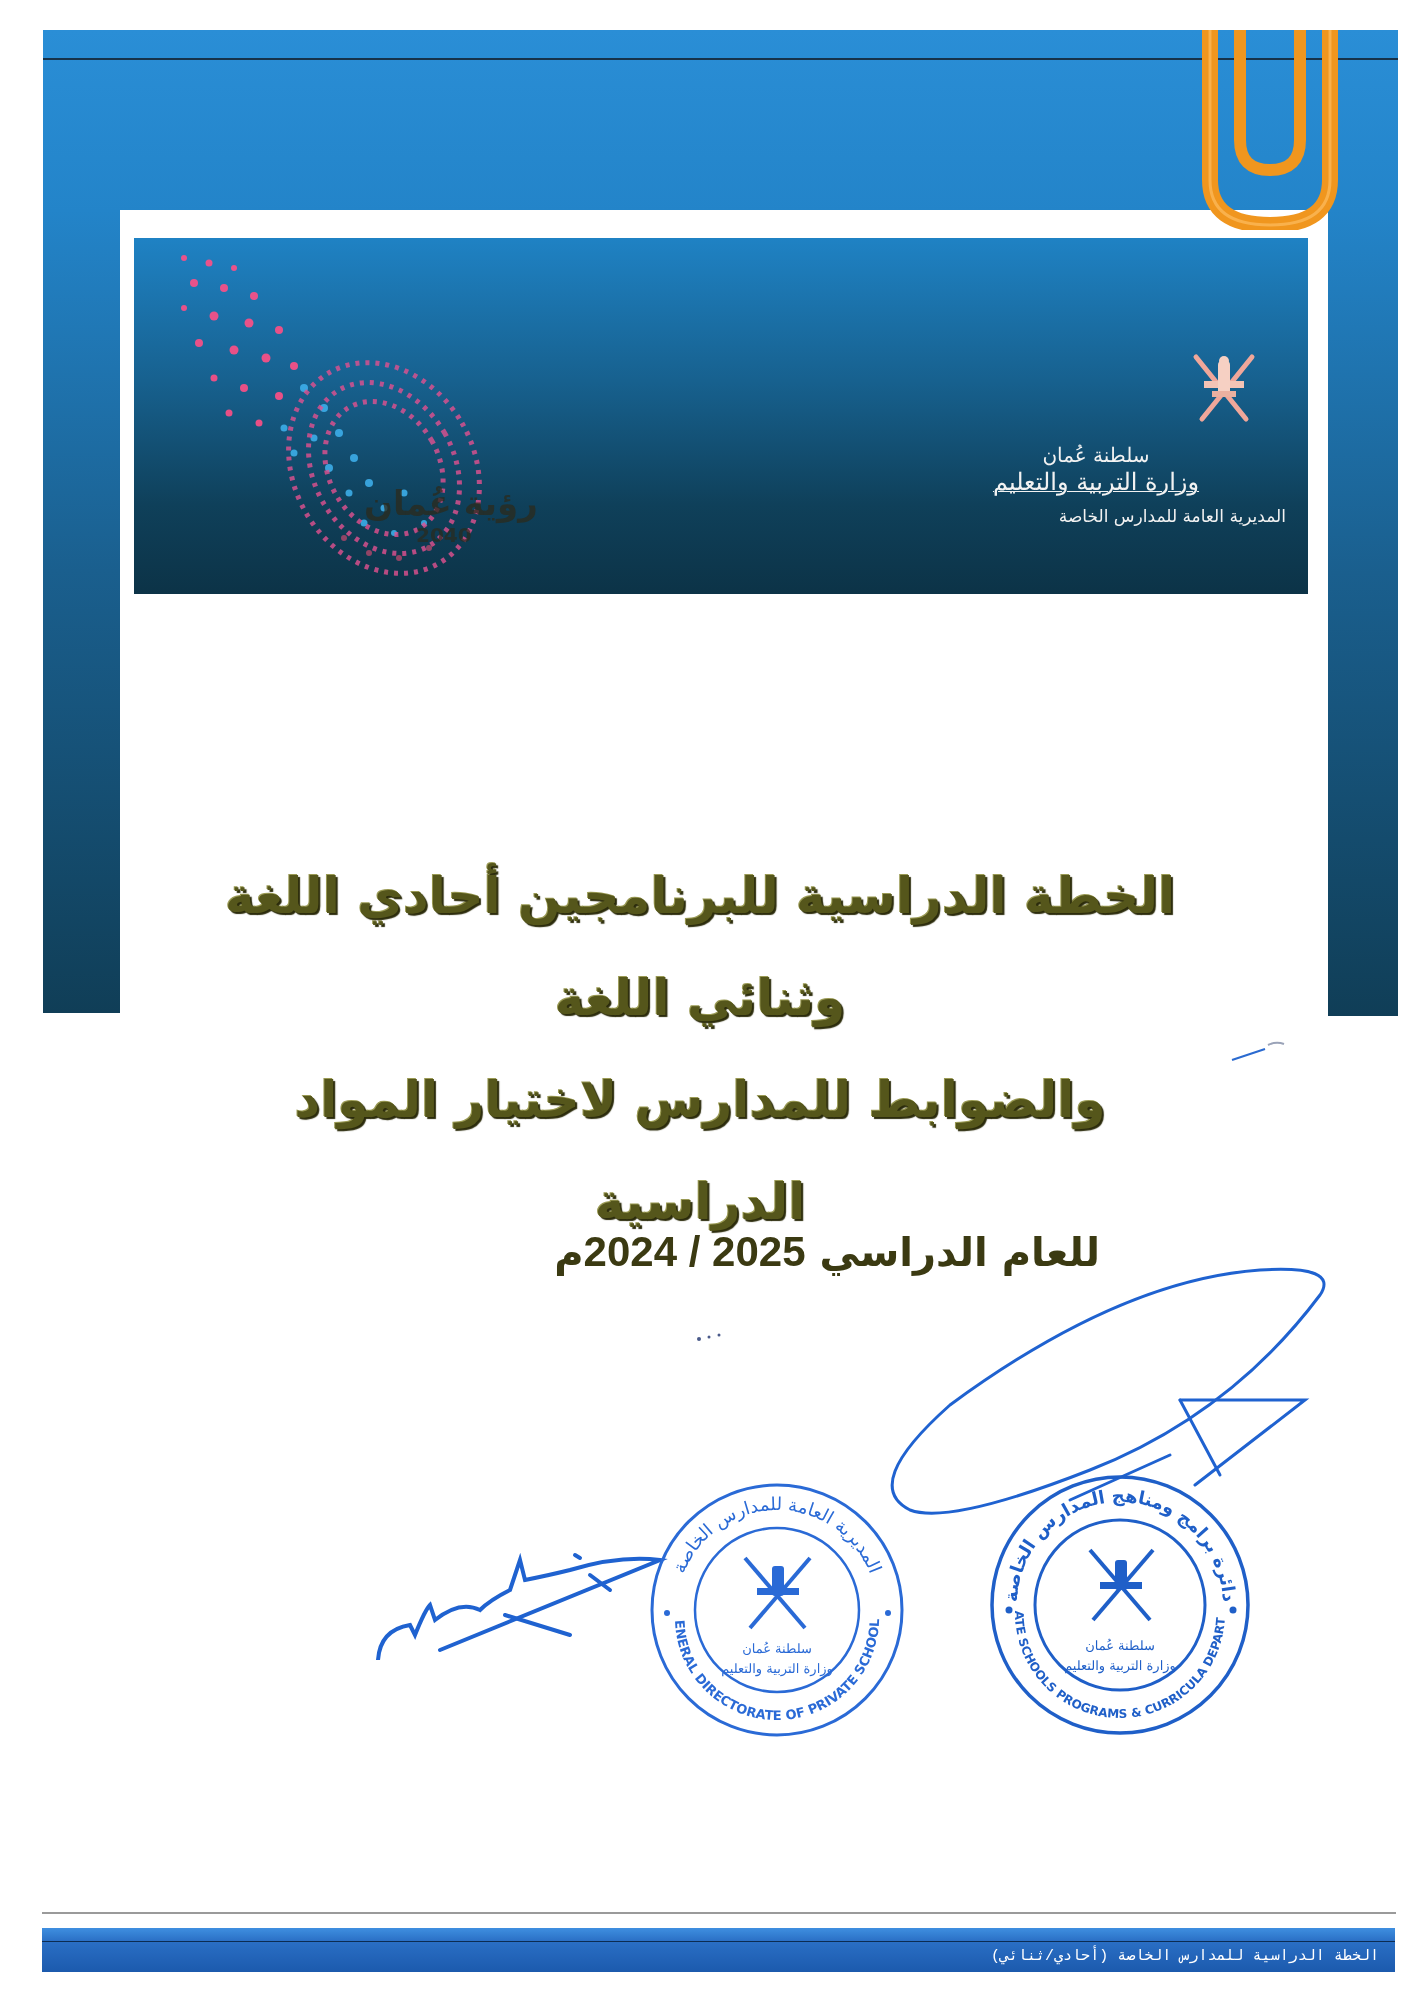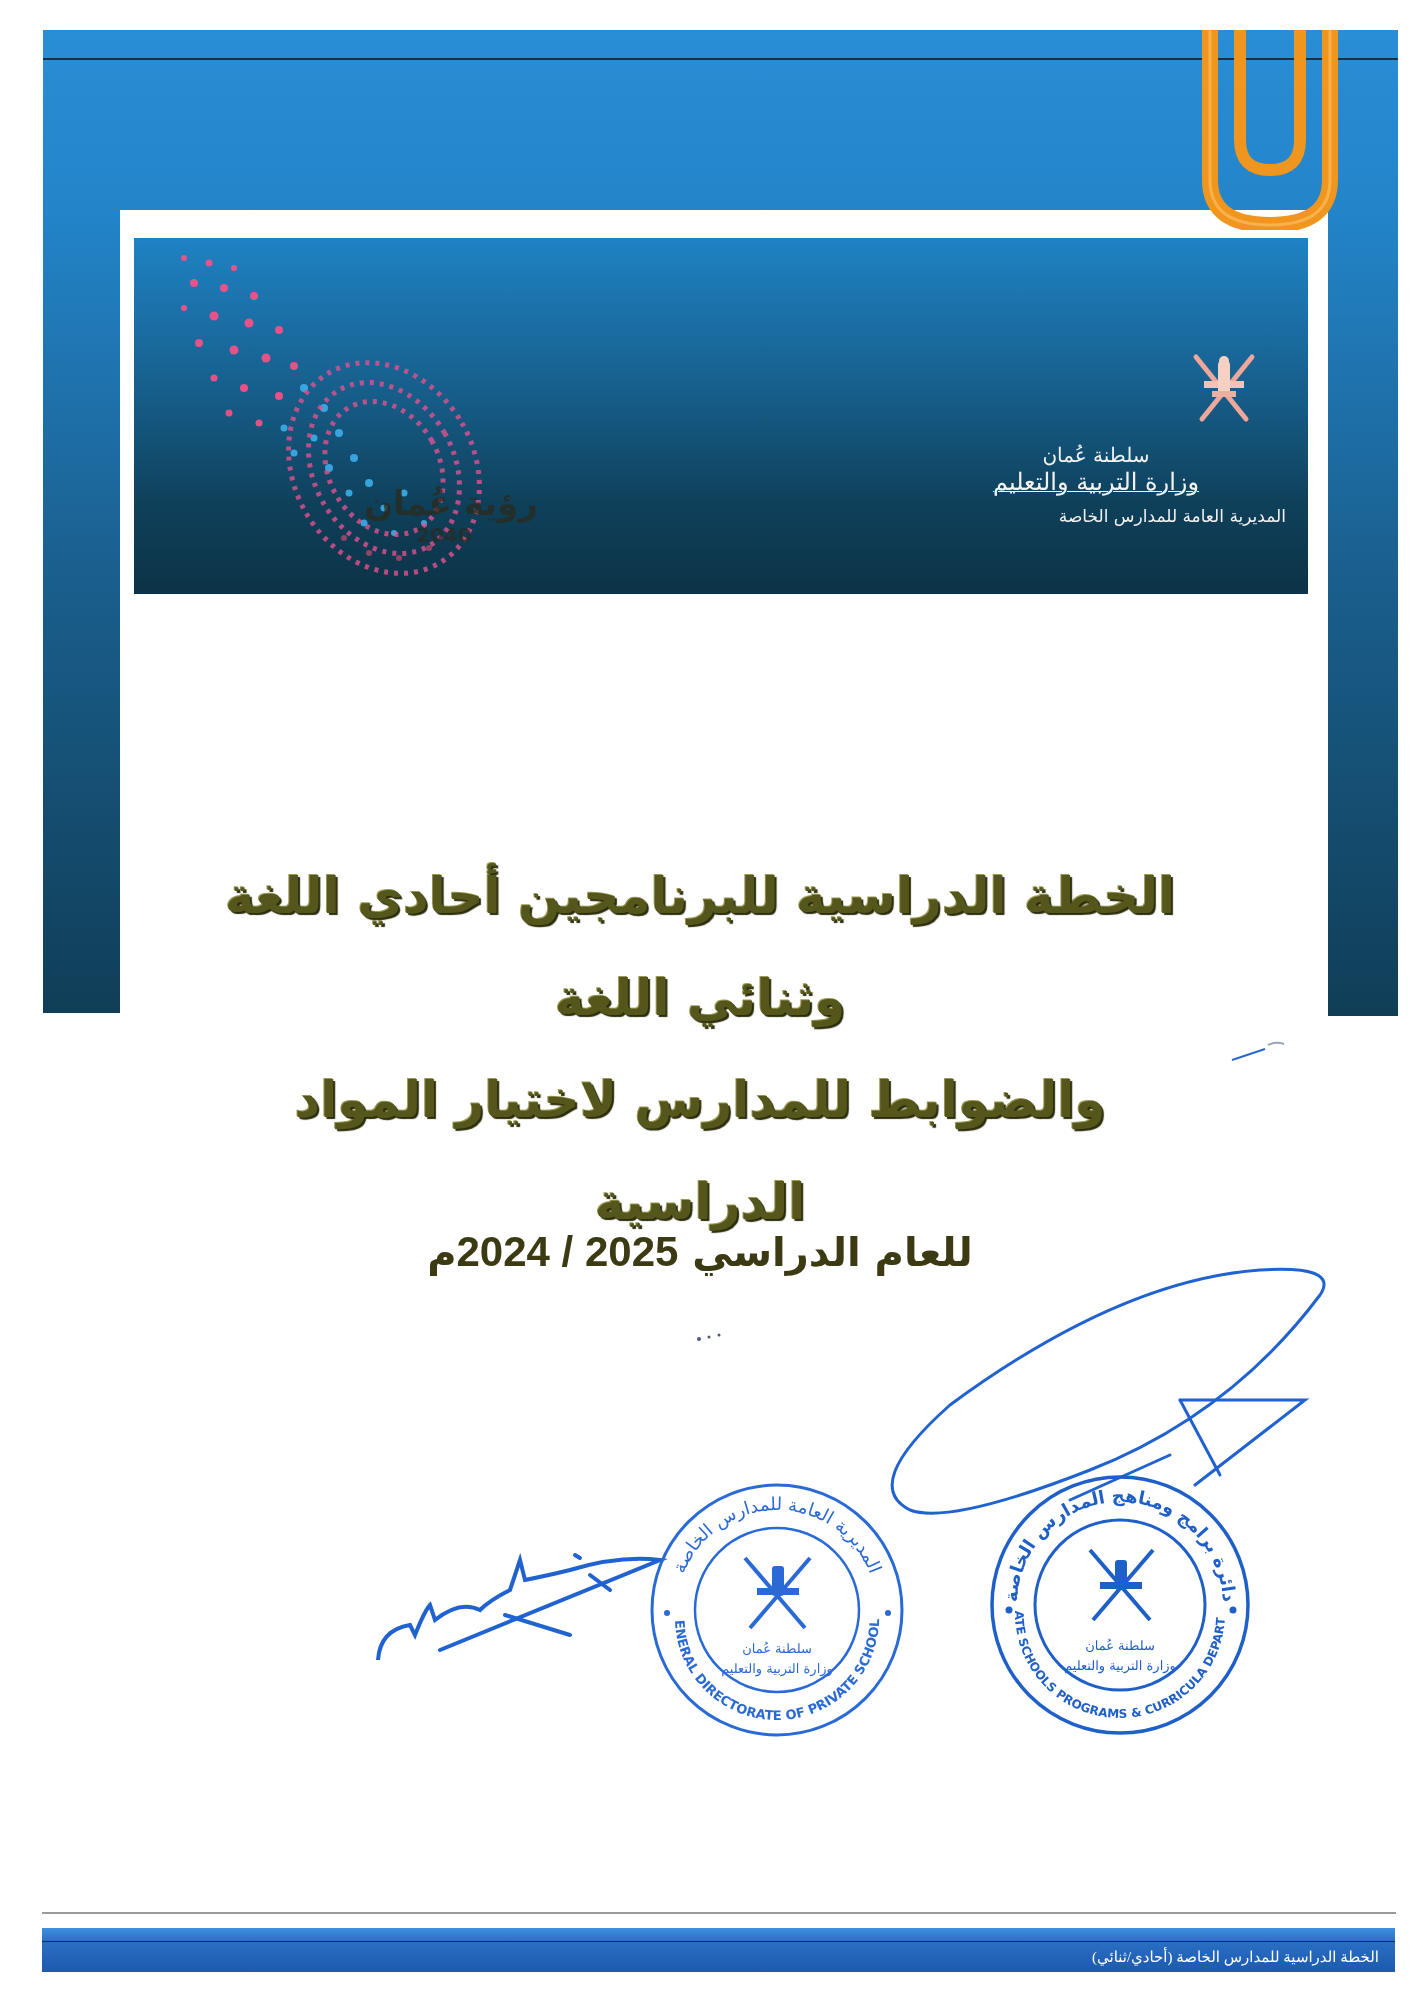--- a/index.html
+++ b/index.html
@@ -48,42 +48,42 @@
   .paperclip { position: absolute; left: 1200px; top: 30px; width: 140px; height: 200px; }
 
   
   .title-block {
     position: absolute; left: 200px; top: 845px; width: 1000px; direction: rtl; text-align: center;
     color: #55561b; font-family: "DejaVu Sans", sans-serif; font-weight: bold;
     text-shadow: 2px 2px 1px #2c2c0c, -1px -1px 0 #9a9a55;
   }
   .title-line { font-size: 50px; line-height: 102px; }
   .year-line {
-    position: absolute; left: 300px; top: 1228px; width: 800px; direction: rtl; text-align: center;
+    position: absolute; left: 300px; top: 1228px; width: 800px; direction: rtl; text-align: right;
     color: #3b3a12; font-weight: bold; font-size: 40px;
   }
   .year-line .num { font-family: "Liberation Sans", sans-serif; font-size: 42px; }
 
   
   .sig-big { position: absolute; left: 870px; top: 1255px; width: 480px; height: 300px; }
   .sig-left { position: absolute; left: 370px; top: 1520px; width: 300px; height: 140px; }
   .stamp { position: absolute; }
   .stamp-left { left: 645px; top: 1478px; width: 265px; height: 265px; }
   .stamp-right { left: 985px; top: 1470px; width: 270px; height: 270px; }
   .stray-mark { position: absolute; }
 
   
   .footer-rule { position: absolute; left: 42px; top: 1912px; width: 1354px; height: 2px; background: #9a9a9a; }
   .footer-band {
     position: absolute; left: 42px; top: 1928px; width: 1353px; height: 44px;
     background: linear-gradient(180deg, #3f8fe0 0%, #2a6fc5 30%, #1c5aad 100%);
   }
   .footer-band-line { position: absolute; left: 0; top: 13px; width: 100%; height: 1px; background: #0c2c52; }
   .footer-text {
-    position: absolute; right: 16px; top: 14px; color: #ffffff; font-family: Liberation Serif, serif;
+    position: absolute; right: 16px; top: 14px; color: #ffffff; font-family: Liberation Mono, monospace;
     font-size: 15px; line-height: 30px; direction: rtl; white-space: nowrap;
   }
 </style>
 </head>
 <body>
 
 <div class="frame-top"></div>
 <div class="frame-top-line"></div>
 <div class="strip-left"></div>
 <div class="strip-right"></div>

